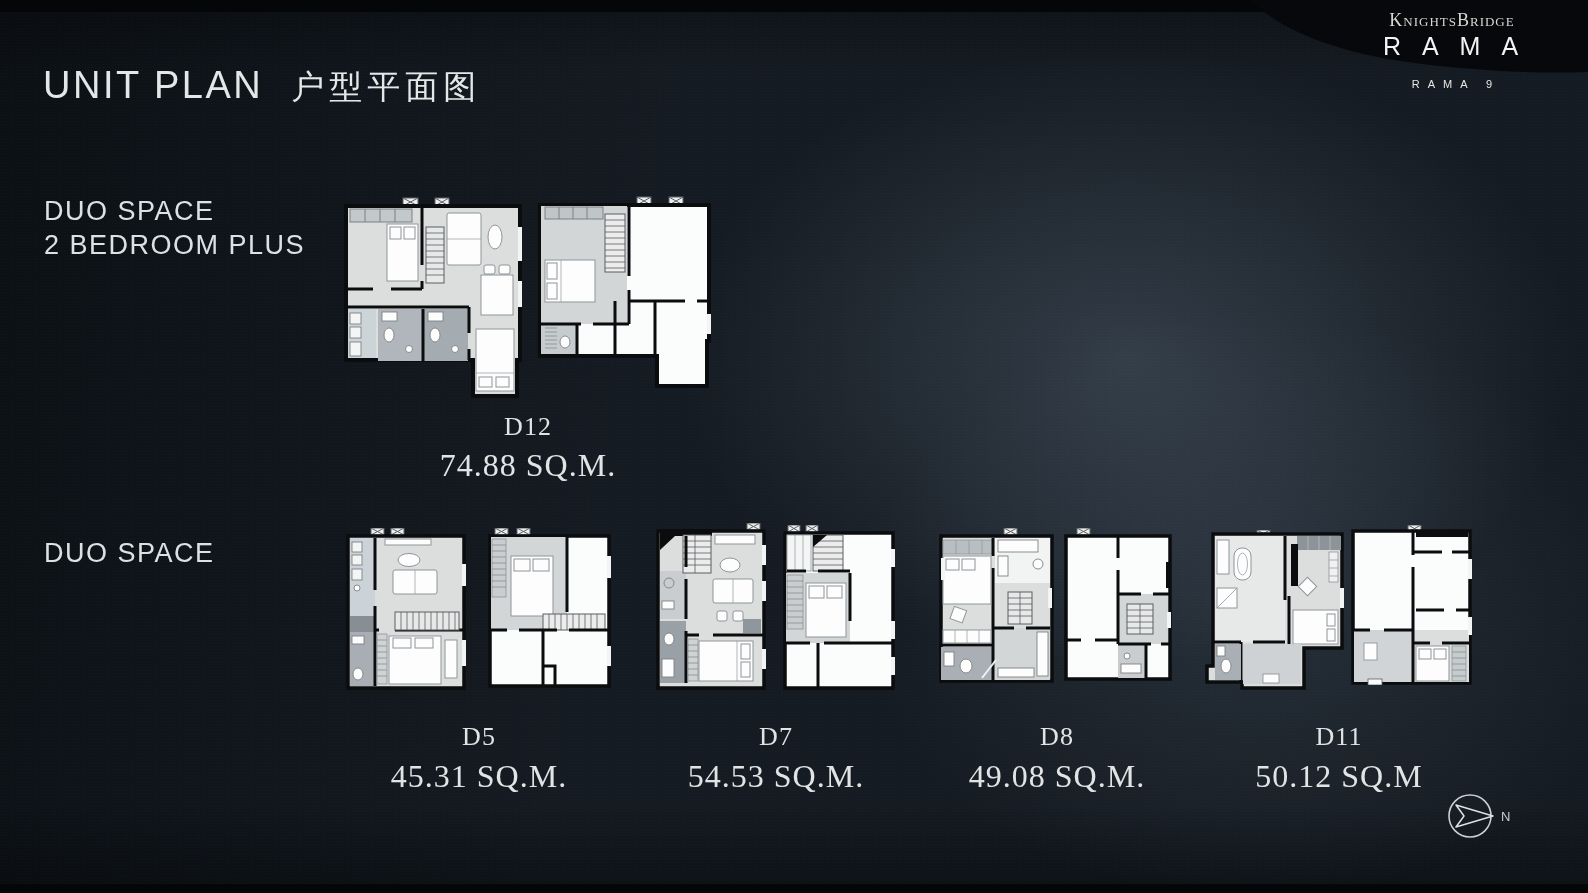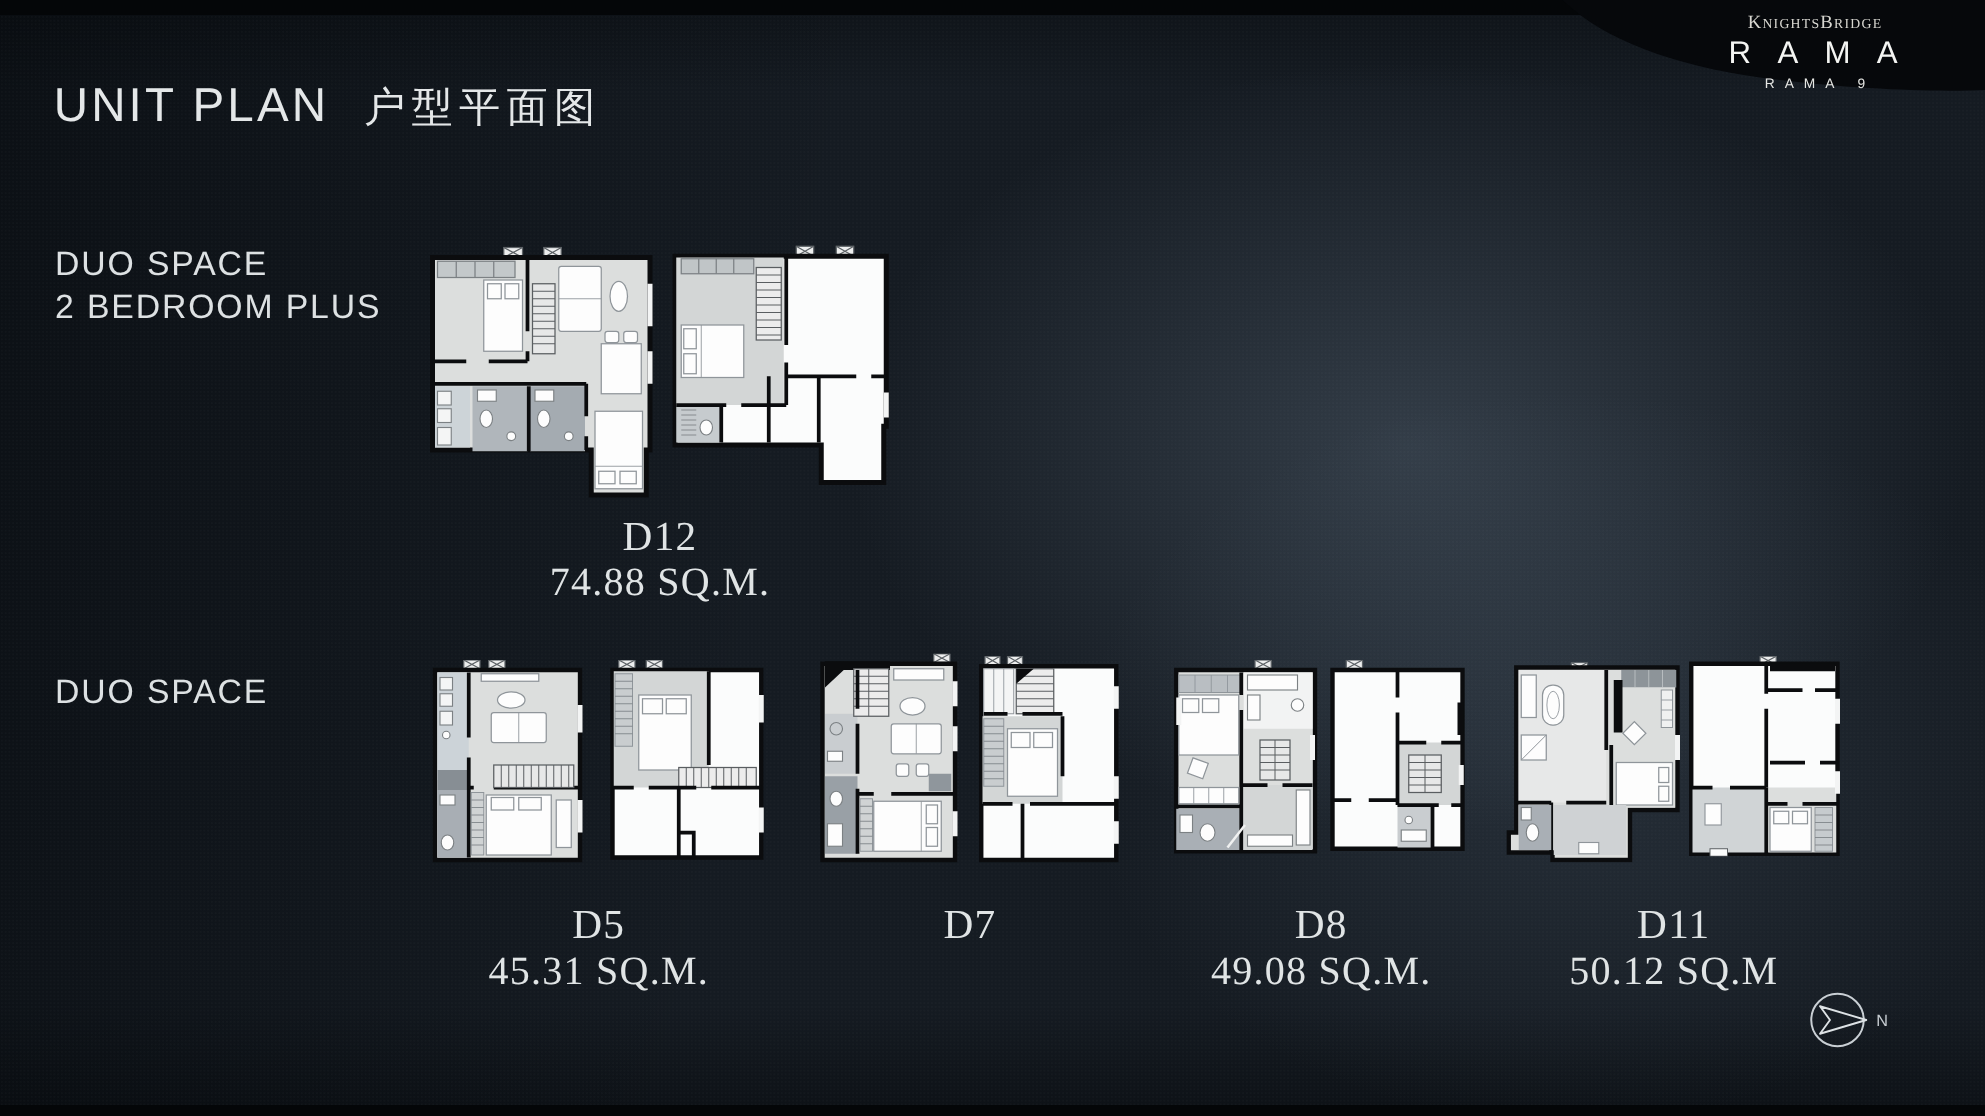--- a/index.html
+++ b/index.html
@@ -16,34 +16,34 @@
   }
   .grain{position:absolute;inset:0;pointer-events:none;
     background-image:radial-gradient(rgba(255,255,255,0.018) 1px, transparent 1px);
     background-size:3px 3px;}
   .bar{position:absolute;left:0;width:1588px;background:#040608;}
   .bar.top{top:0;height:12px;}
   .bar.bottom{bottom:0;height:9px;}
   .swoosh{position:absolute;left:1178px;top:0;}
   .logo{position:absolute;left:1352px;top:10px;width:200px;text-align:center;color:#d6d5cf;}
   .logo .brand{font-family:"Liberation Serif","DejaVu Serif",serif;font-variant:small-caps;
-    font-size:15px;letter-spacing:1px;color:#d8d7d1;}
+    font-size:18px;letter-spacing:1px;color:#d8d7d1;}
   .logo .space{font-size:25px;font-weight:500;letter-spacing:21px;padding-left:18px;
     color:#f4f5f3;margin-top:1px;}
-  .logo .rama{font-size:11px;letter-spacing:8px;padding-left:8px;color:#e6e7e4;margin-top:4px;}
+  .logo .rama{font-size:11px;letter-spacing:8px;padding-left:8px;color:#e6e7e4;margin-top:17px;}
   .title{position:absolute;left:43px;top:64px;margin:0;font-weight:400;white-space:nowrap;}
   .t-en{font-size:38px;letter-spacing:2.5px;color:#e4e7e8;}
   .t-zh{font-size:33px;letter-spacing:5px;color:#e4e7e8;margin-left:28px;}
   .section-label{position:absolute;left:44px;font-size:27px;line-height:34px;
     letter-spacing:1.5px;color:#dde1e3;}
   .unit-group{position:absolute;}
   .plan{position:absolute;display:block;}
   .unit-code,.unit-area{position:absolute;left:0;width:100%;text-align:center;
     font-family:"Liberation Serif","DejaVu Serif",serif;color:#e0e4e5;}
-  .unit-code{font-size:33px;letter-spacing:1px;}
+  .unit-code{font-size:26px;letter-spacing:1px;}
   .unit-area{font-size:32px;letter-spacing:1px;}
   .compass{position:absolute;left:1444px;top:790px;}
 </style>
 </head>
 <body>
 
 <div class="stage">
   <div class="grain"></div>
   <div class="bar top"></div>
   <div class="bar bottom"></div>
@@ -315,20 +315,21 @@
         <path d="M4,118 H28 M42,118 H111"></path>
         <path d="M36,118 V163"></path>
       </g>
       <g fill="#f3f4f4">
         <rect x="109" y="24" width="4" height="18"></rect>
           <rect x="109" y="96" width="4" height="18"></rect>
           <rect x="109" y="132" width="4" height="18"></rect>
       </g>
     </svg>
     <div class="unit-code" style="top:199px">D7</div>
+    <div class="unit-area" style="top:235px">54.53 SQ.M.</div>
   </div>
 
   <div class="unit-group" style="left:938px;top:525px;width:238px;height:280px">
     <svg class="plan" style="left:0;top:3px" width="117" height="157" viewBox="0 0 117 157">
       <g stroke="#5d6266" stroke-width="1" fill="#edeeee">
         <rect x="66" y="0" width="13" height="7"></rect>
           <path d="M66,0 79,7 M79,0 66,7" fill="none"></path>
       </g>
       <path d="M3,8 H114 V153 H3 Z" fill="#dcdedd" stroke="#0b0c0e" stroke-width="3.5"></path>
       <rect x="5" y="12" width="50" height="14" fill="#b9bec2" stroke="#8f959a" stroke-width="0.8"></rect>

